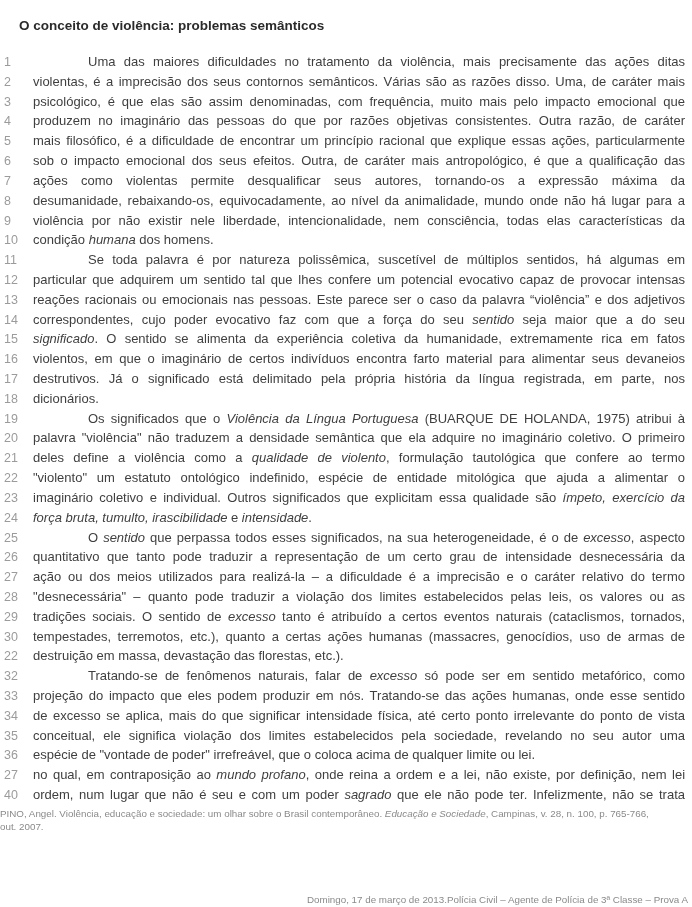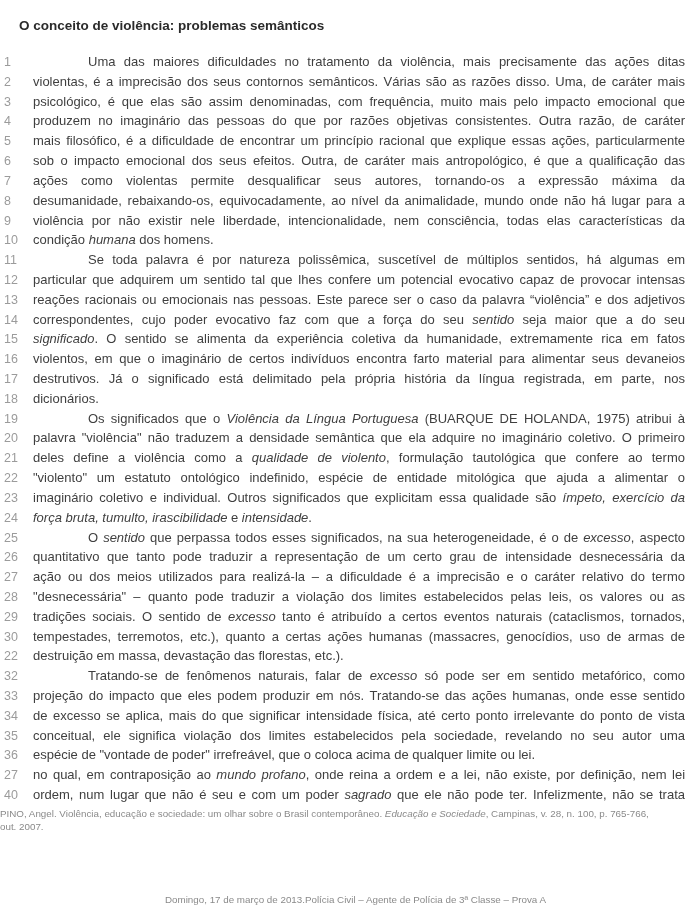--- a/index.html
+++ b/index.html
@@ -38,21 +38,21 @@
   .line.end .txt{text-align:left;text-align-last:auto;}
   .line.indent .txt{text-indent:55px;}
   .txt i, .cit i{}
   .citation{
     margin-top:2px;padding-right:4px;
     text-align:left;
     font-size:9.8px;line-height:13.5px;color:var(--muted);
   }
   .footer{
     position:absolute;left:0;right:0;top:882px;
-    display:flex;justify-content:center;
+    display:flex;justify-content:flex-end;
     padding:0 4px 0 23px;
     font-size:9.8px;color:var(--muted);
   }
 </style>
 </head>
 <body>
 
 <div class="page">
   <h1 class="doc-title">O conceito de violência: problemas semânticos</h1>
 

